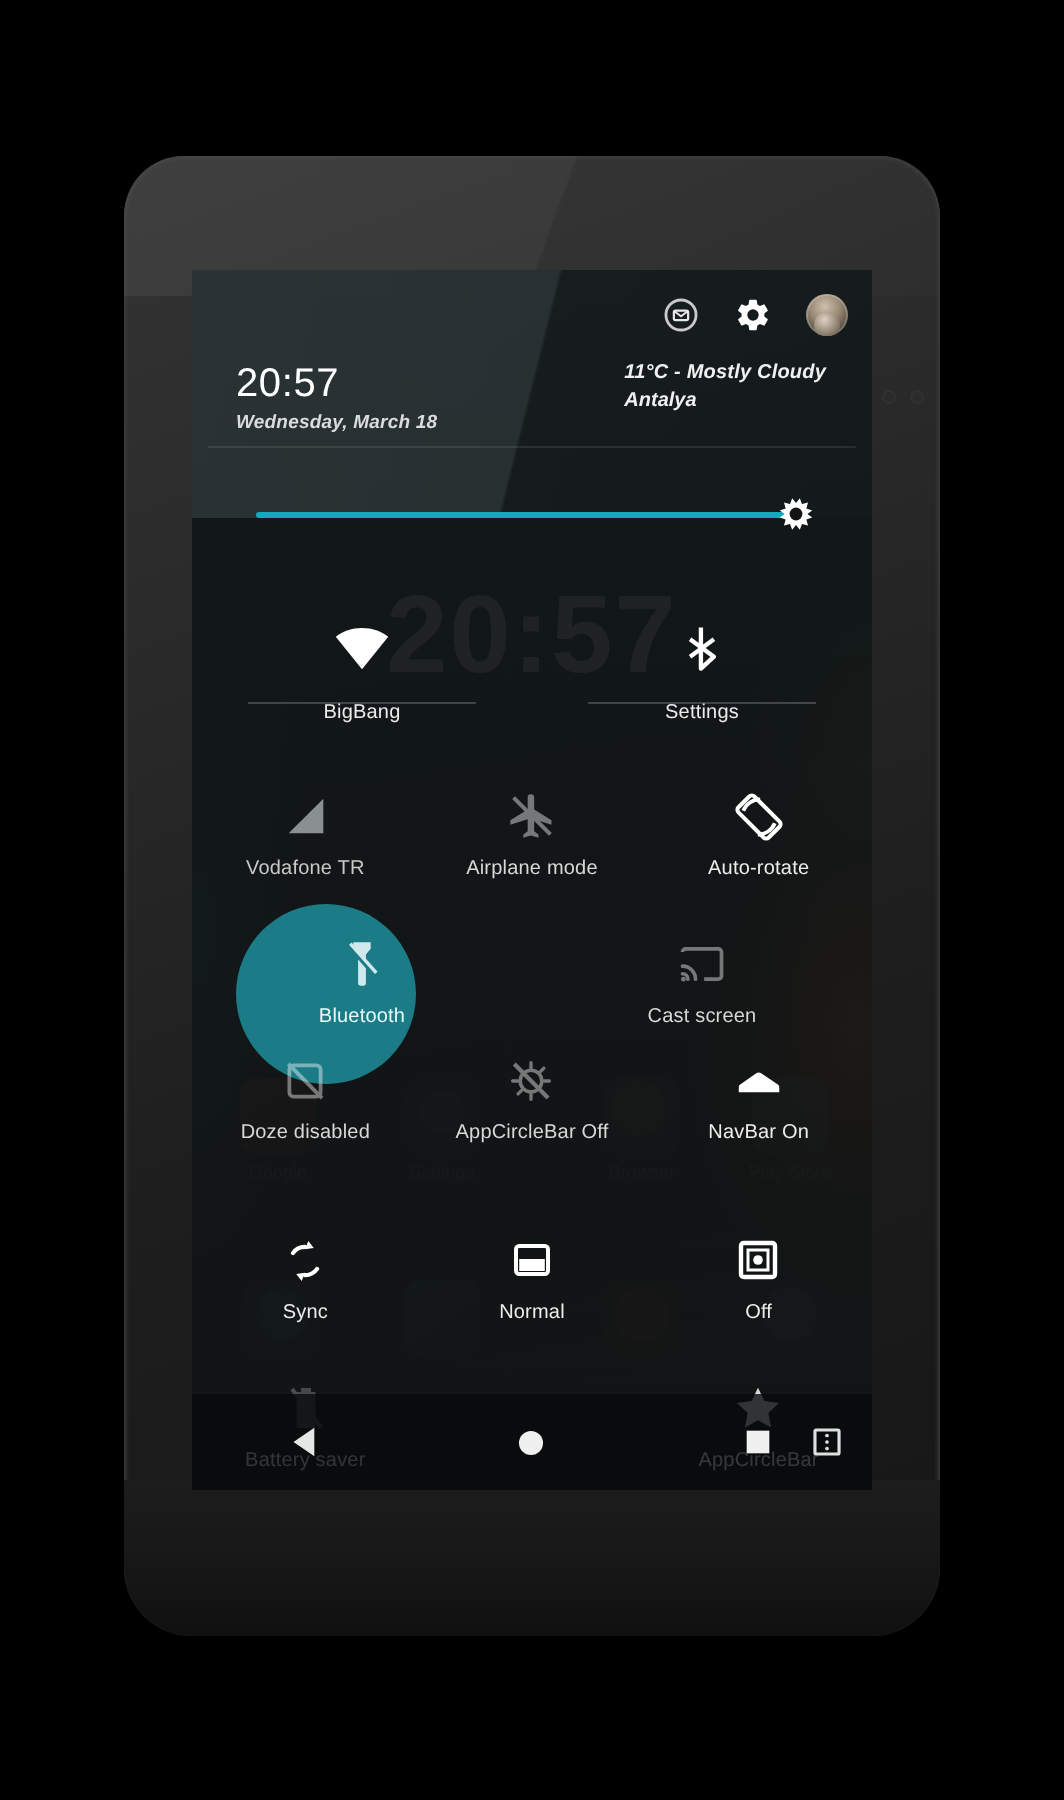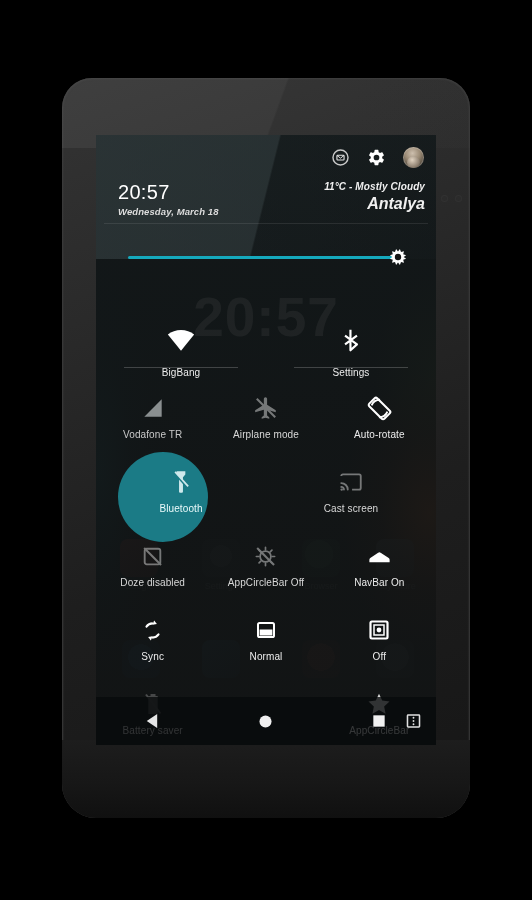--- a/index.html
+++ b/index.html
@@ -87,52 +87,52 @@
     position:relative; overflow:hidden;
   }
   .avatar::after{
     content:''; position:absolute; left:4px; top:9px; width:13px; height:13px; border-radius:50%;
     background: radial-gradient(circle at 40% 30%, #e0d2c0 0%, #8e8070 60%, #4a4239 100%);
   }
   .clock-time { position:absolute; left:22px; top:46px; font-size:20px; color:#fff; font-weight:normal;
                 letter-spacing:.3px; }
   .clock-date { position:absolute; left:22px; top:71px; font-size:9.5px; color:#dcdcdc;
                 font-style:italic; font-weight:bold; letter-spacing:.1px; }
-  .weather { position:absolute; right:11px; top:46px; text-align:right; }
+  .weather { position:absolute; right:23px; top:46px; text-align:left; }
   .weather .w1 { font-size:10px; color:#f0f0f0; font-style:italic; font-weight:bold; letter-spacing:.1px; }
-  .weather .w2 { font-size:16px; color:#f0f0f0; font-style:italic; font-weight:bold; margin-top:3px; }
+  .weather .w2 { font-size:10px; color:#f0f0f0; font-style:italic; font-weight:bold; margin-top:3px; }
   .hdr-rule { position:absolute; left:8px; top:88px; width:324px; height:1px; background:rgba(255,255,255,.09); }
 
   
   .bright-row { position:absolute; left:0; top:106px; width:100%; height:34px; }
   .bright-track { position:absolute; left:32px; top:15px; width:268px; height:3px;
                   background:#15a9bd; border-radius:2px; }
   .bright-track-rest { position:absolute; left:300px; top:15px; width:4px; height:3px;
                        background:rgba(255,255,255,.25); border-radius:2px; }
   .bright-thumb { position:absolute; left:290px; top:4px; width:24px; height:24px; }
 
   
   .tilerow { position:absolute; left:0; width:100%; display:flex; }
   .tile { flex:1; text-align:center; position:relative; }
   .tile .ic { height:34px; display:flex; align-items:center; justify-content:center; }
   .tile .lb { font-size:10px; color:#ececec; margin-top:4px; letter-spacing:.1px; }
   .tile.dim .lb { color:#c9c9c9; }
   .tile.off .ic svg { opacity:.42; }
   .tile.off .lb { color:#d8d8d8; }
 
   
-  .row-top { top:188px; height:64px; }
+  .row-top { top:172px; height:64px; }
   .row-top .tile { flex:1; }
   .row-top .ul { position:absolute; left:50%; transform:translateX(-50%);
                  bottom:19px; width:114px; height:1px; background:rgba(255,255,255,.20); }
   .row-top .lb { margin-top:10px; }
 
   .row2 { top:256px; }
   .row3 { top:330px; }
-  .row4 { top:404px;justify-content:center; }
+  .row4 { top:388px;justify-content:center; }
   .row5 { top:478px; }
   .row6 { top:552px; }
 
   .tile-active-bg {
     position:absolute; left:22px; top:-13px; width:90px; height:90px;
     border-radius:50%; background:#1b7b86; z-index:0;
   }
   .tile-active .ic, .tile-active .lb { position:relative; z-index:1; }
   .tile-active .lb { color:#eafafb; }
 

